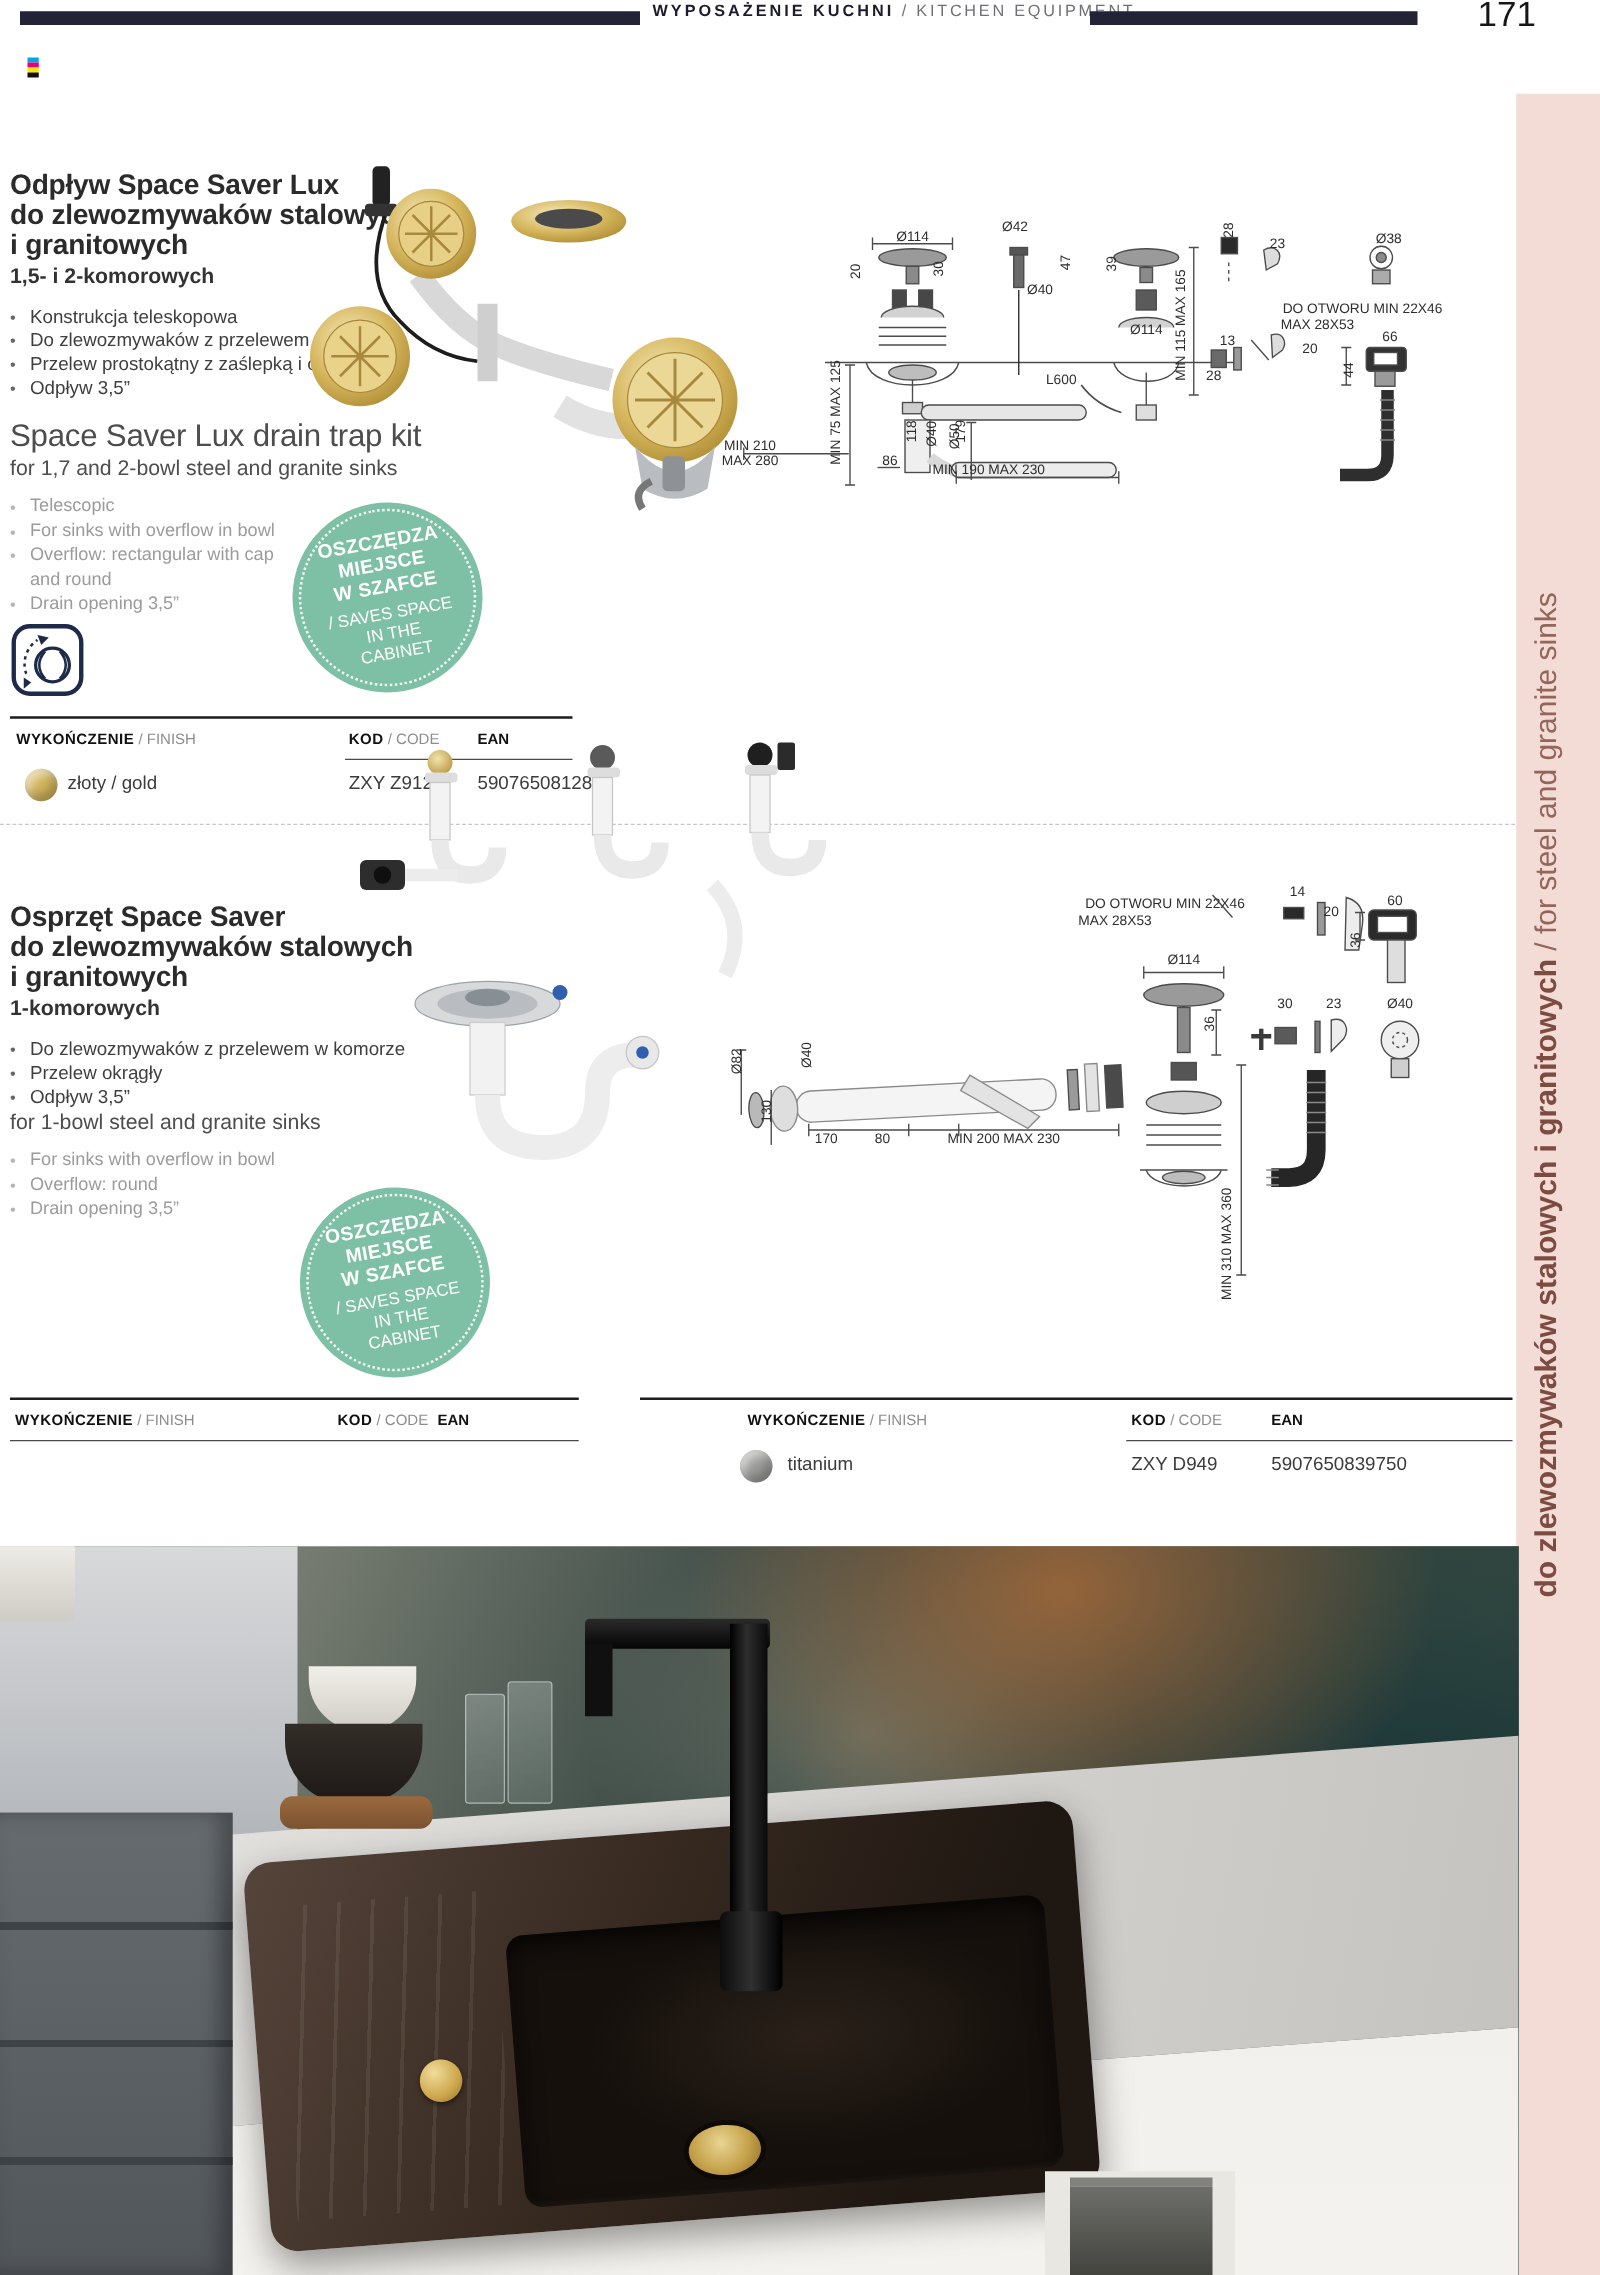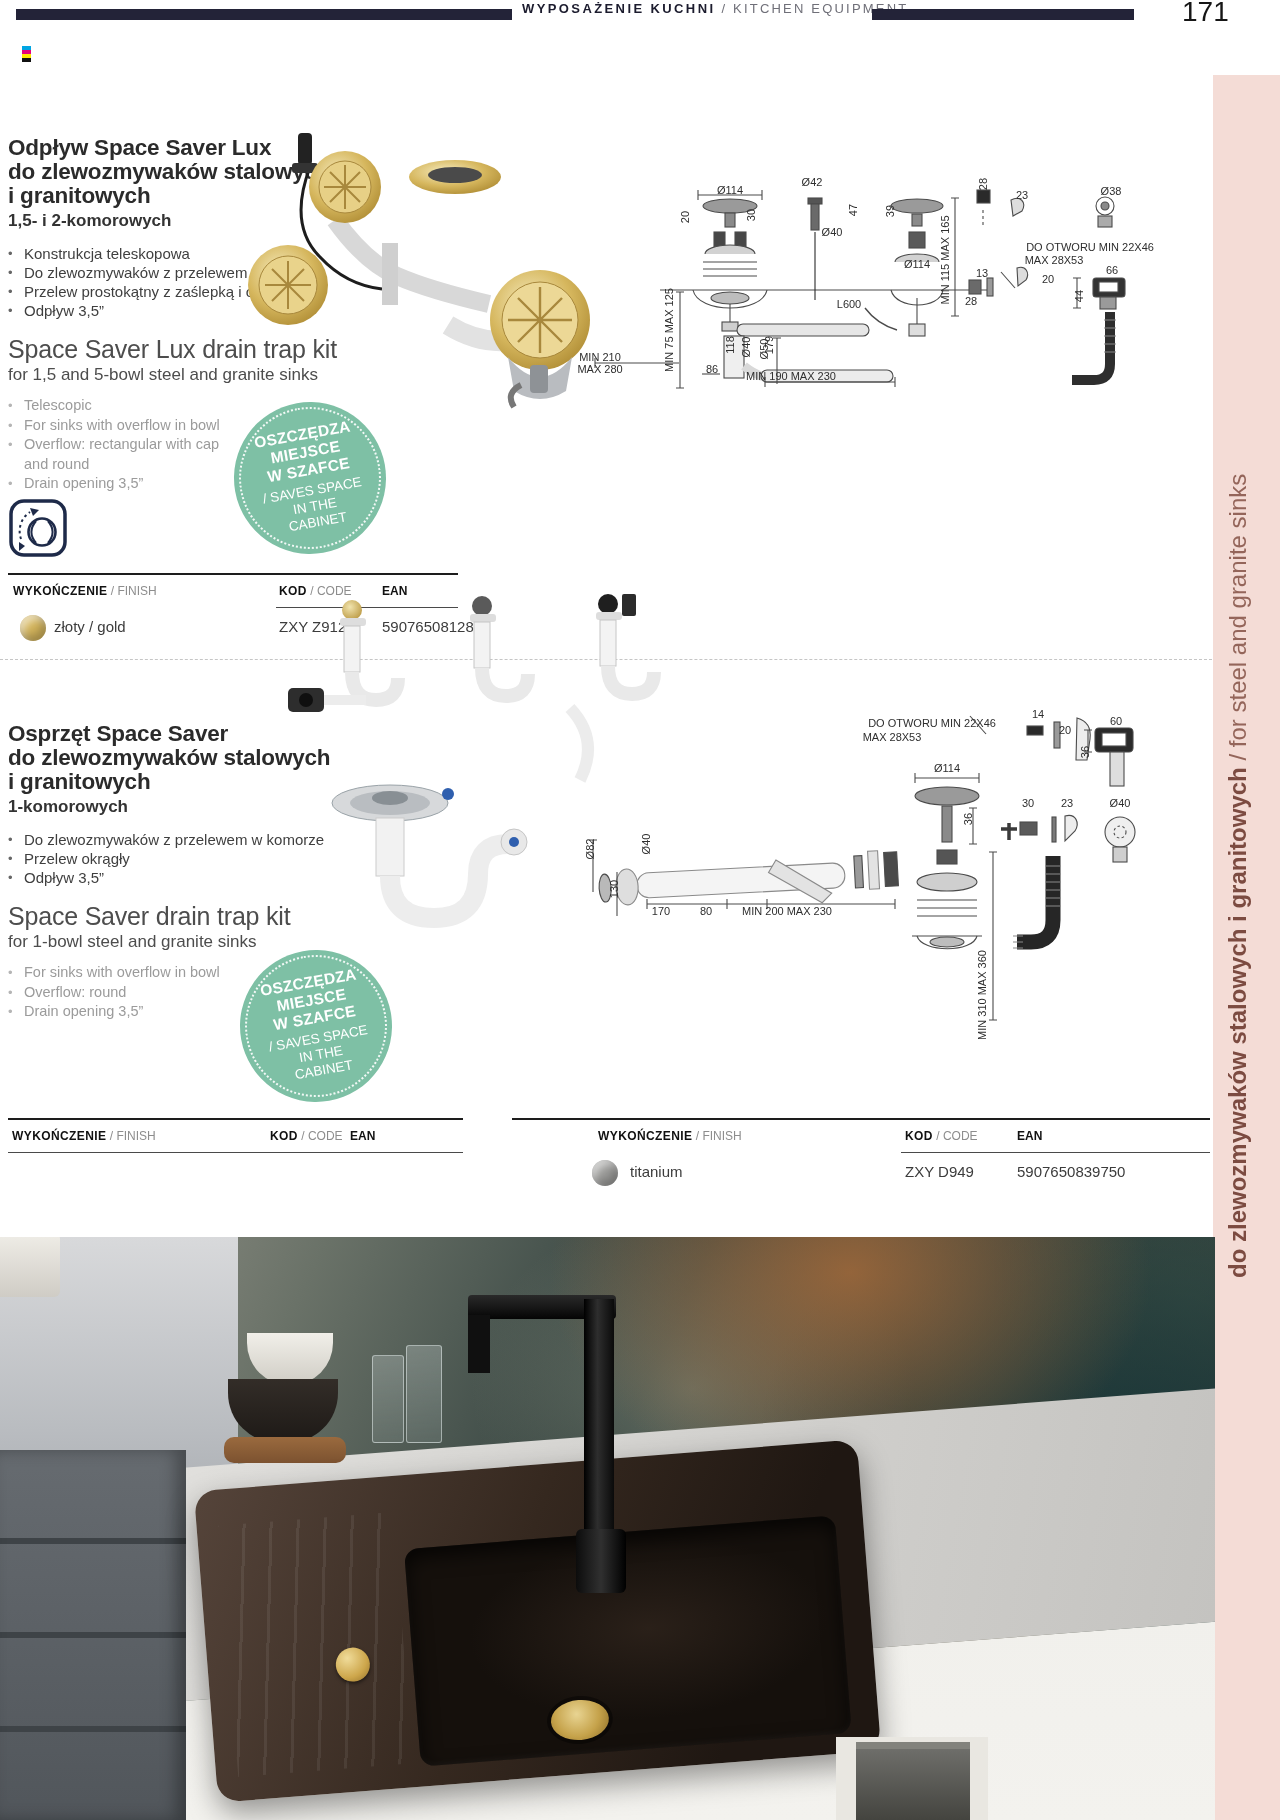--- a/index.html
+++ b/index.html
@@ -143,21 +143,21 @@
         <div class="it">
           <span class="dot">•</span>
           <span>Przelew prostokątny z zaślepką i okrągły</span>
         </div>
         <div class="it">
           <span class="dot">•</span>
           <span>Odpływ 3,5”</span>
         </div>
       </div>
     <div class="en-title">Space Saver Lux drain trap kit</div>
-    <div class="en-sub">for 1,5 and 5-bowl steel and granite sinks</div>
+    <div class="en-sub">for 1,7 and 2-bowl steel and granite sinks</div>
     <div class="blist en">
 
     <div class="it">
           <span class="dot">•</span>
           <span>Telescopic</span>
         </div>
         <div class="it">
           <span class="dot">•</span>
           <span>For sinks with overflow in bowl</span>
         </div>
@@ -348,21 +348,20 @@
         </div>
         <div class="it">
           <span class="dot">•</span>
           <span>Przelew okrągły</span>
         </div>
         <div class="it">
           <span class="dot">•</span>
           <span>Odpływ 3,5”</span>
         </div>
       </div>
-    <div class="en-title">Space Saver drain trap kit</div>
     <div class="en-sub">for 1-bowl steel and granite sinks</div>
     <div class="blist en">
 
     <div class="it">
           <span class="dot">•</span>
           <span>For sinks with overflow in bowl</span>
         </div>
         <div class="it">
           <span class="dot">•</span>
           <span>Overflow: round</span>
@@ -482,21 +481,21 @@
         <span class="dim v" style="left: 403px; top: 219px;">36</span>
         <span class="dim" style="left: 463px; top: 203px;">30</span>
         <span class="dim" style="left: 502px; top: 203px;">23</span>
         <span class="dim" style="left: 555px; top: 203px;">Ø40</span>
         <span class="dim v" style="left: 417px; top: 395px;">MIN 310 MAX 360</span>
         <span class="dim v" style="left: 25px; top: 249px;">Ø82</span>
         <span class="dim v" style="left: 81px; top: 244px;">Ø40</span>
         <span class="dim v" style="left: 49px; top: 289px;">130</span>
         <span class="dim" style="left: 96px; top: 311px;">170</span>
         <span class="dim" style="left: 141px; top: 311px;">80</span>
-        <span class="dim" style="left: 222px; top: 311px;">MIN 200 MAX 230</span>
+        <span class="dim" style="left: 238px; top: 311px;">MIN 200 MAX 230</span>
       </div>
   </div>
 
   <div class="ftable" style="left:8px;top:1118px;width:455px;--finh:4px;--fin:48px;--code:262px;--ean:342px;--sw:14px;">
     <div class="t-toprule"></div>
     <div class="t-head">
       <span class="h-fin"><b>WYKOŃCZENIE</b> <span class="lt">/ FINISH</span></span>
       <span class="h-code"><b>KOD</b> <span class="lt">/ CODE</span></span>
       <span class="h-ean">EAN</span>
     </div>

